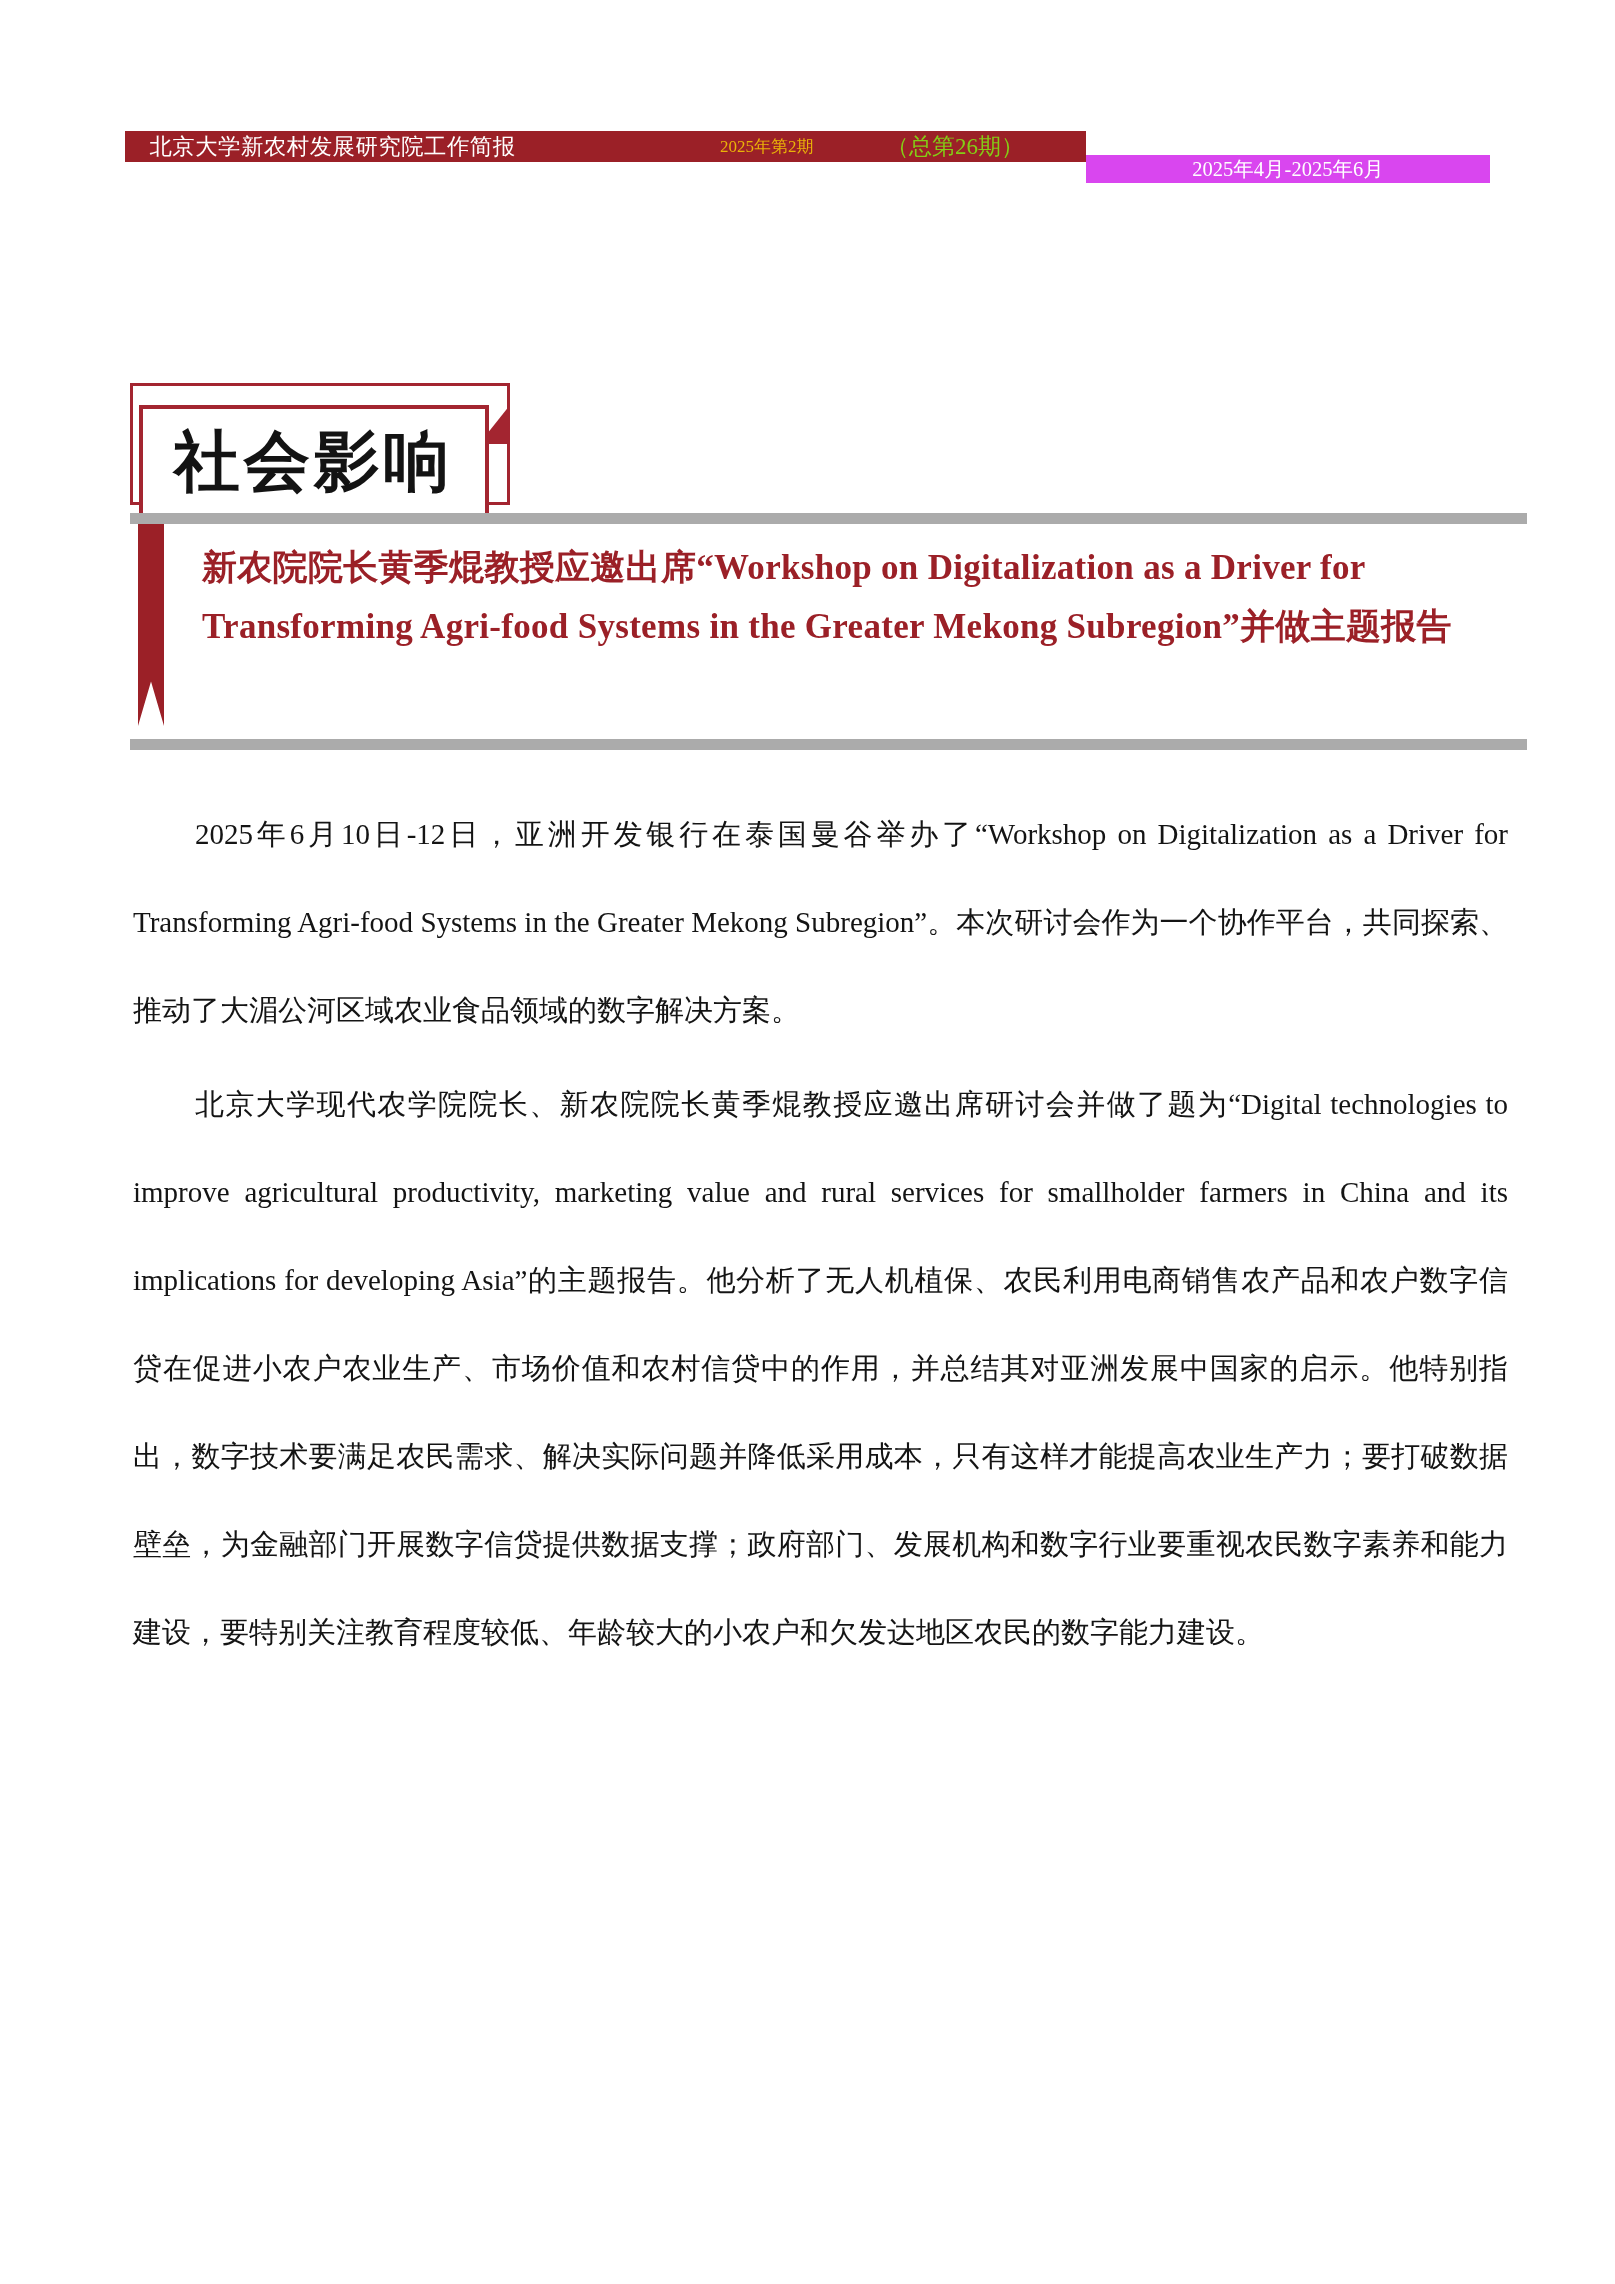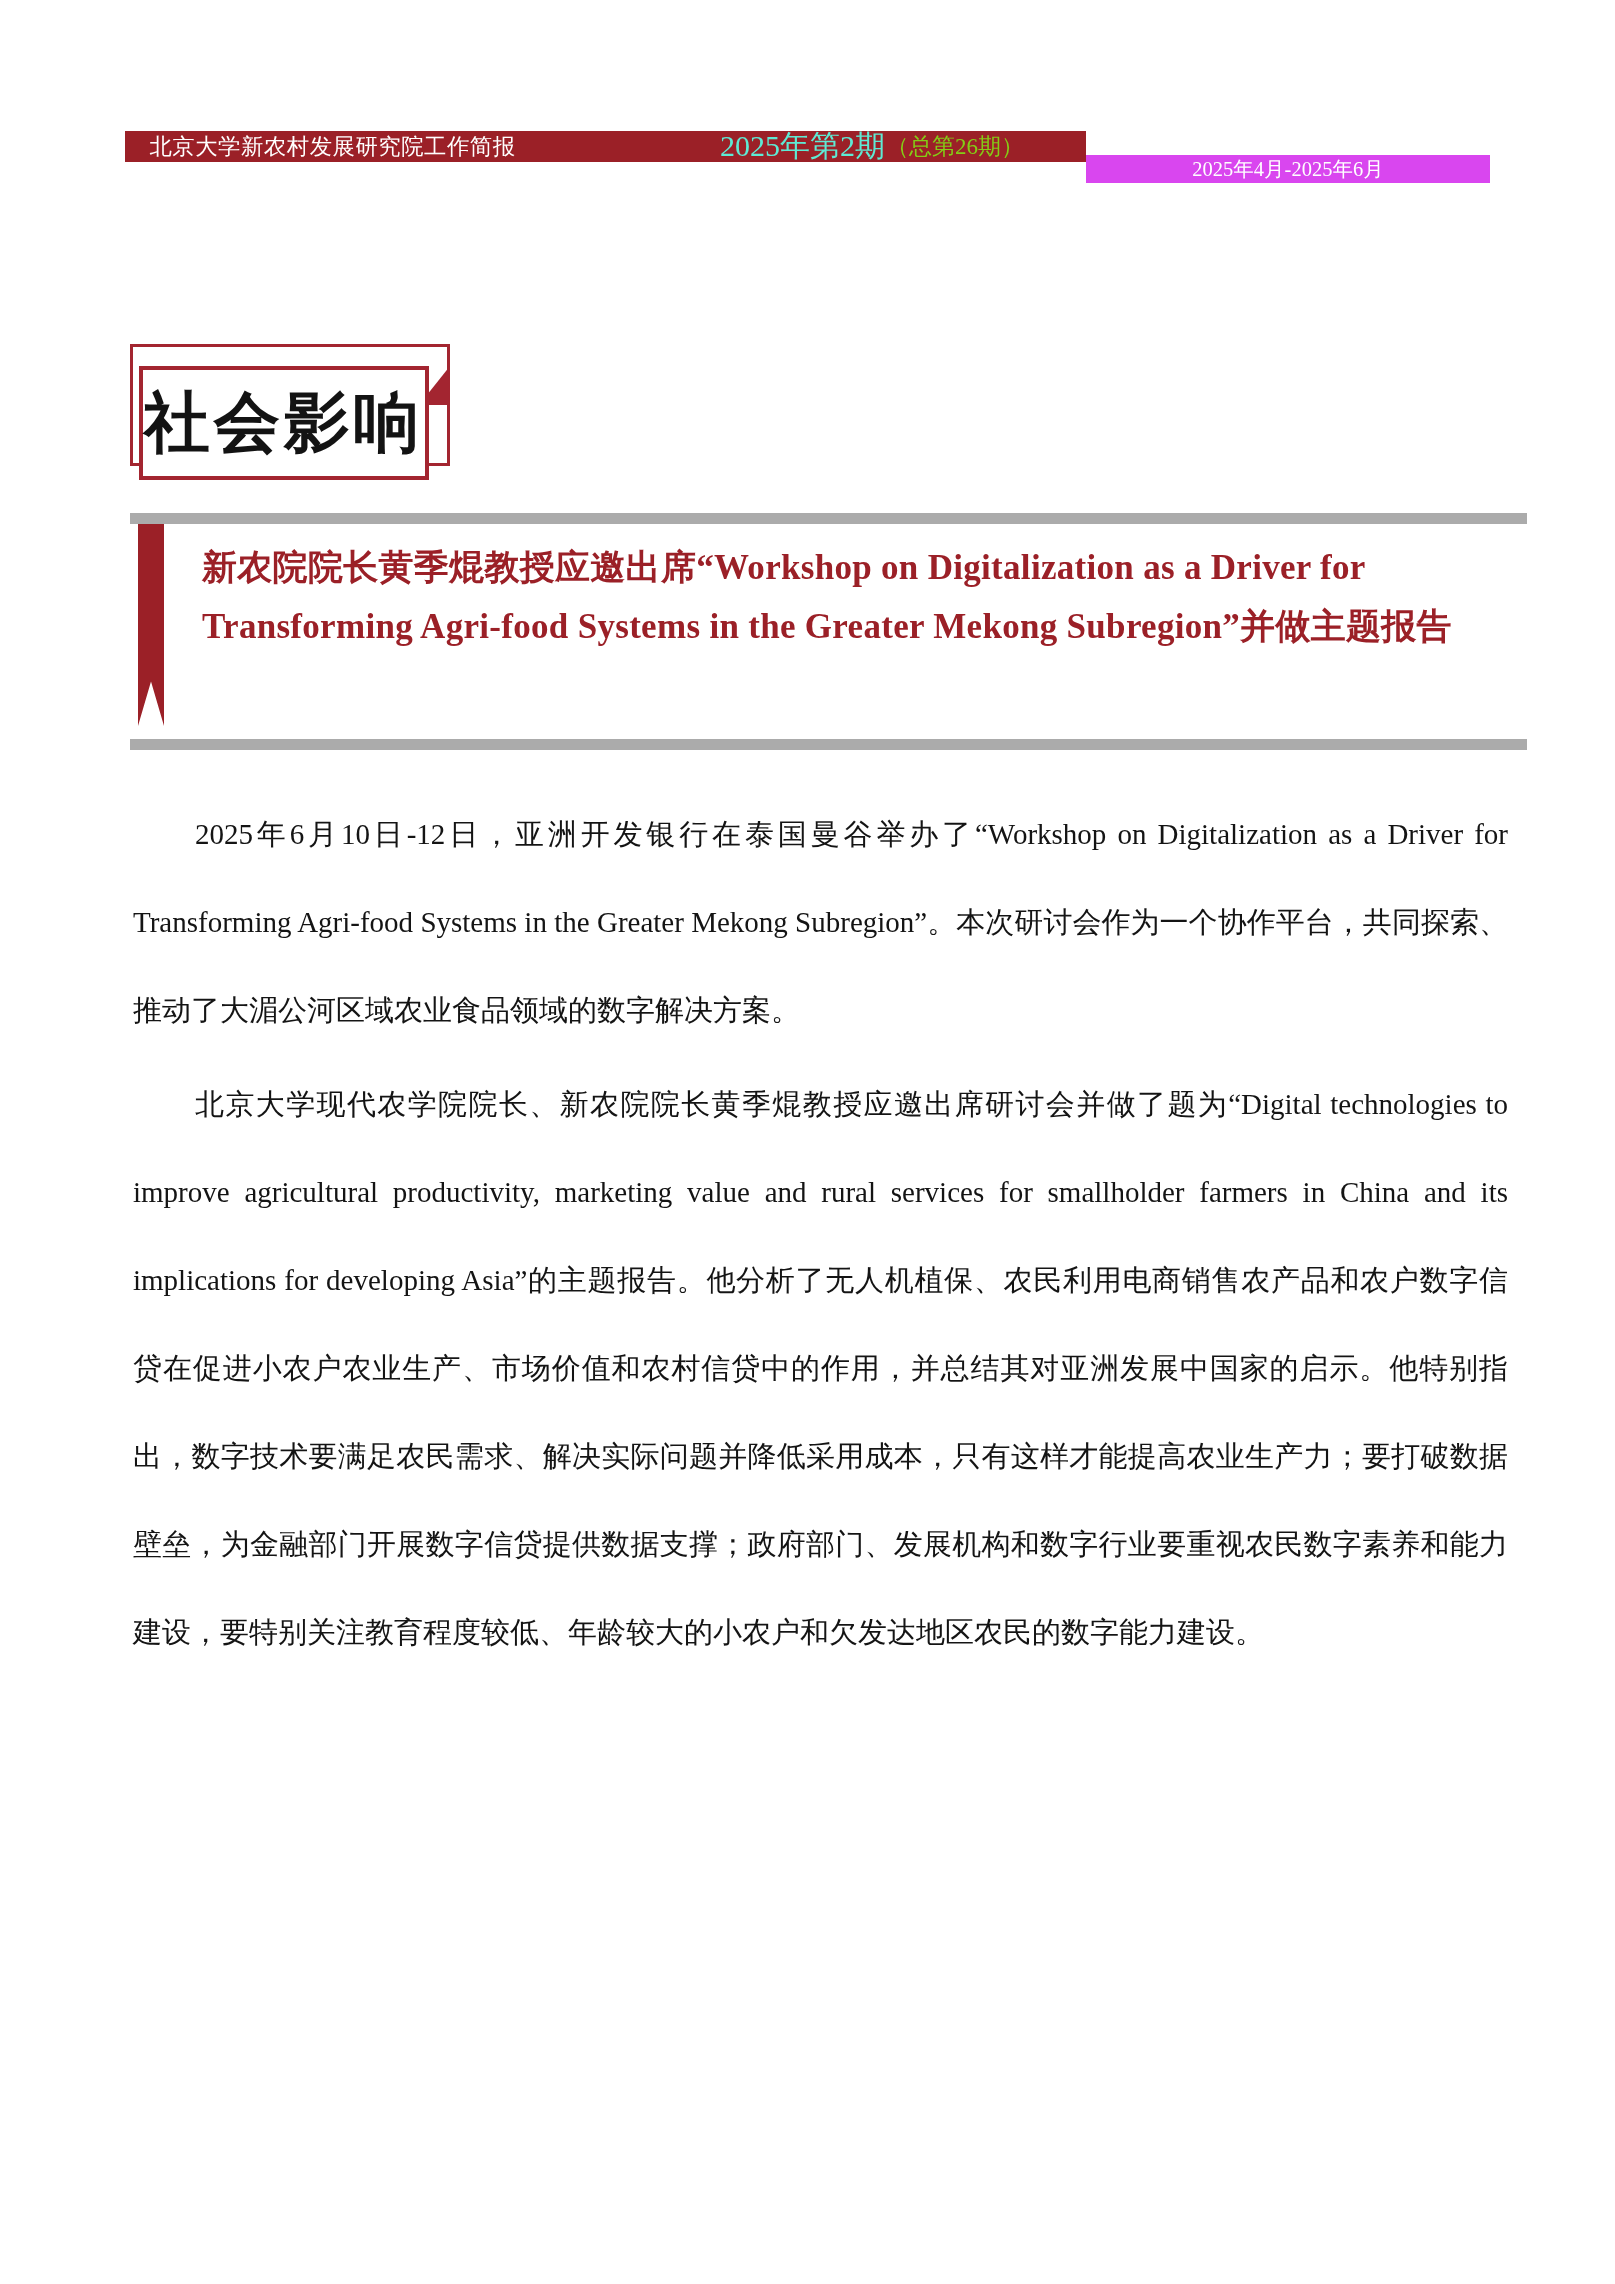--- a/index.html
+++ b/index.html
@@ -40,22 +40,22 @@
   }
   .header-title {
     color: #ffffff;
     font-size: 22.4px;
     letter-spacing: 0.5px;
     margin-left: 24.4px;
     white-space: nowrap;
     font-family: "Liberation Serif", "DejaVu Serif", serif;
   }
   .header-issue {
-    color: #5eead4;
-    font-size: 30px;
+    color: #eab308;
+    font-size: 17px;
     white-space: nowrap;
     position: absolute;
     left: 595px;
   }
   .header-issue-total {
     color: #84cc16;
     font-size: 23px;
     white-space: nowrap;
     position: absolute;
     left: 761px;
@@ -71,22 +71,22 @@
   .header-period {
     color: #ffffff;
     font-size: 20.5px;
     white-space: nowrap;
   }
 
   
   .section-badge {
     position: absolute;
     left: 130px;
-    top: 344px;
-    width: 320px;
+    top: 383px;
+    width: 380px;
     height: 122px;
   }
   .badge-outer {
     position: absolute;
     inset: 0;
     border: 3.9px solid #A32530;
     box-sizing: border-box;
     
     clip-path: polygon(0 0, 100% 0, 100% 100%, 0 100%);
   }

